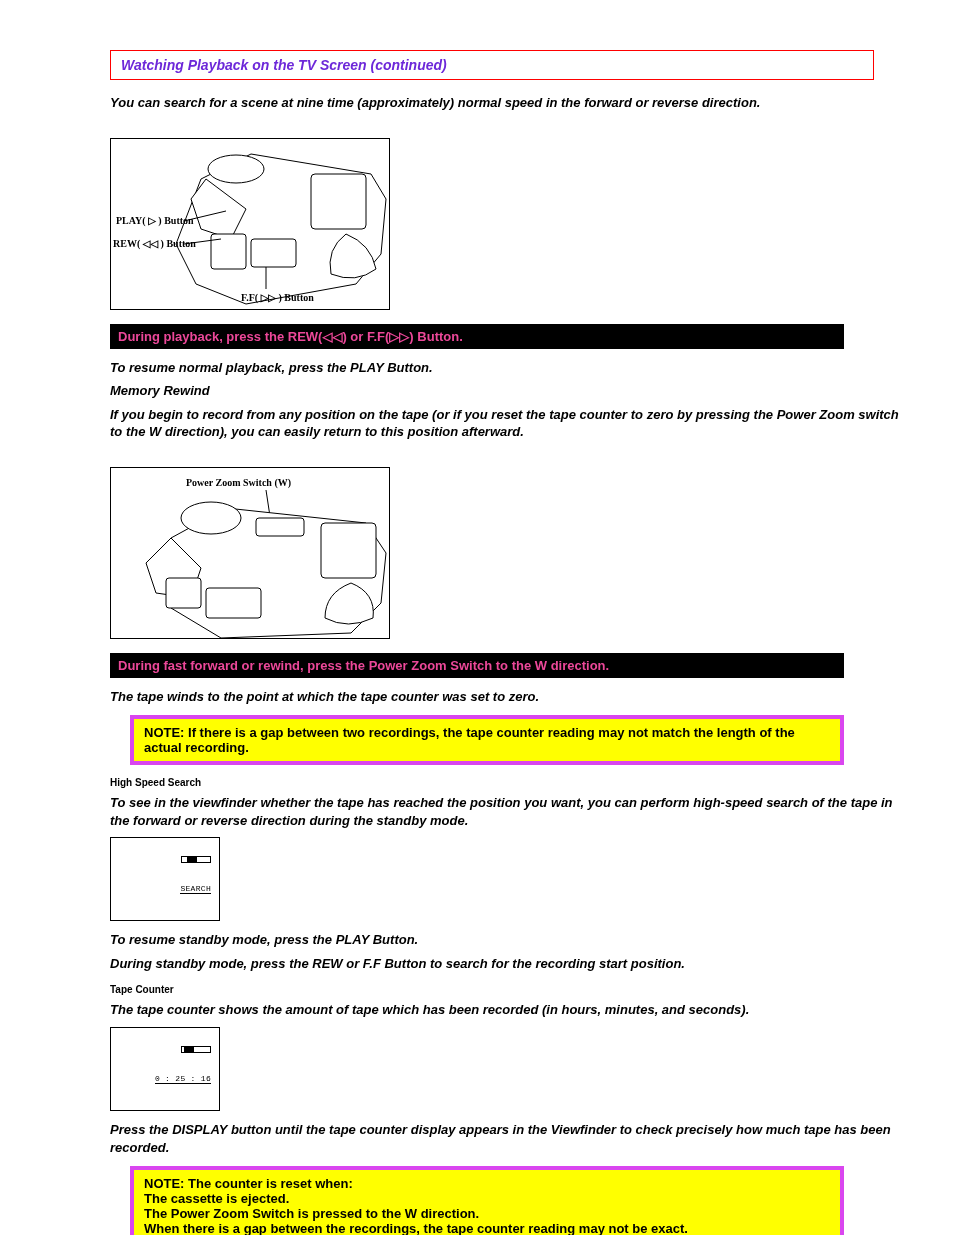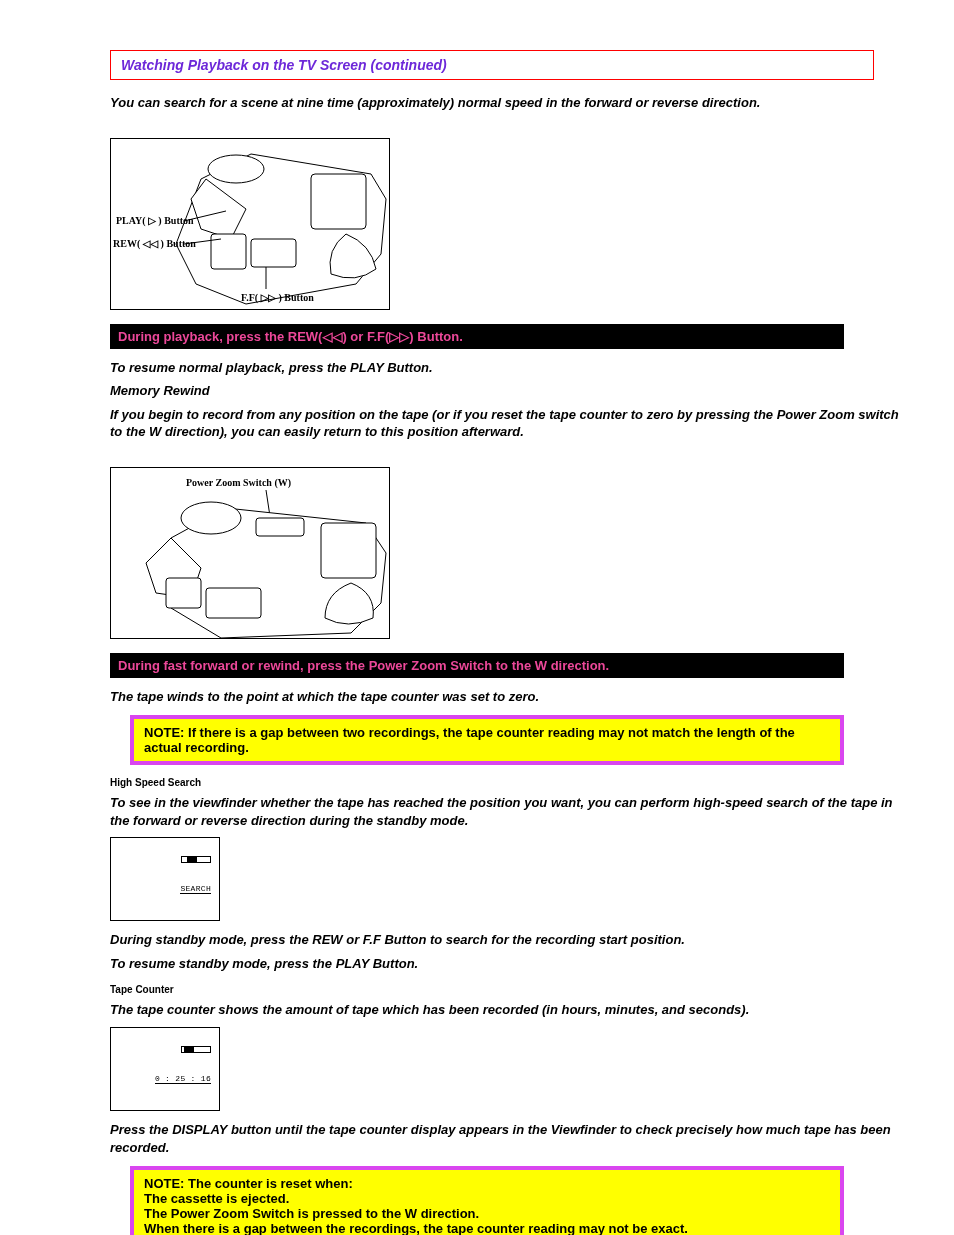--- a/index.html
+++ b/index.html
@@ -183,22 +183,22 @@
 
 <div class="small-box-wrap">
   <div class="small-box">
     <div class="sb-label">SEARCH</div>
     <div class="sb-indicator">
       <div class="filled" style="left:5px; width:10px;"></div>
     </div>
   </div>
 </div>
 
+<div class="body-text indent">To resume standby mode, press the PLAY Button.</div>
 <div class="body-text indent">During standby mode, press the REW or F.F Button to search for the recording start position.</div>
-<div class="body-text indent">To resume standby mode, press the PLAY Button.</div>
 
 <div class="subhead">Tape Counter</div>
 <div class="body-text indent">The tape counter shows the amount of tape which has been recorded (in hours, minutes, and seconds).</div>
 
 <div class="small-box-wrap">
   <div class="small-box">
     <div class="sb-label">0 : 25 : 16</div>
     <div class="sb-indicator">
       <div class="filled" style="left:2px; width:10px;"></div>
     </div>

